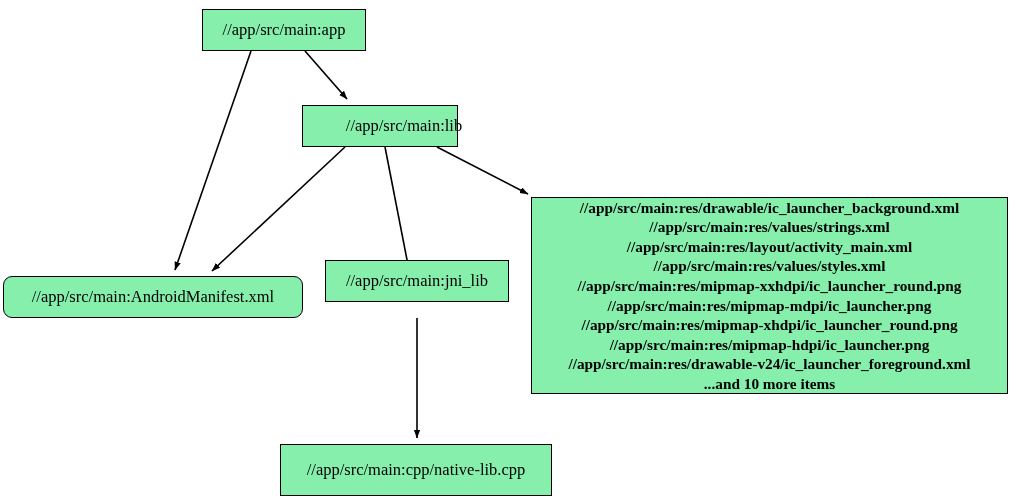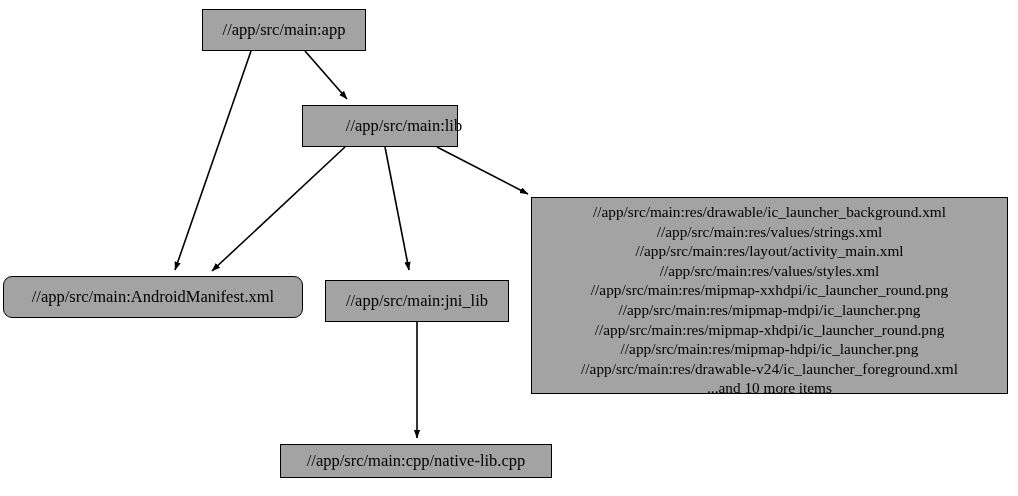--- a/index.html
+++ b/index.html
@@ -20,53 +20,54 @@
     left: 0;
     top: 0;
     width: 1018px;
     height: 496px;
     pointer-events: none;
   }
   .node {
     position: absolute;
     box-sizing: border-box;
     border: 1px solid #000000;
-    background: #a3a3a3;
+    background: #86efac;
     display: flex;
     align-items: center;
     justify-content: center;
     text-align: center;
     color: #000000;
     line-height: 1.0;
   }
   .node-label {
     display: block;
     white-space: pre;
     text-align: center;
     color: #000000;
   }
   .node-single .node-label {
     font-size: 16.5px;
   }
   .node-multiline {
-    align-items: flex-start;
+    align-items: center;
     padding: 4px 6px;
+    font-weight: bold;
   }
   .node-multiline .node-label {
     font-size: 15.3px;
     line-height: 19.6px;
   }
 
   
   #node-app        { left: 202px; top: 9px;   width: 164px; height: 42px; }
   #node-lib        { left: 302px; top: 105px; width: 156px; height: 42px; padding-left: 48px; }
   #node-manifest   { left: 3px;   top: 276px; width: 300px; height: 42px; border-radius: 9px; }
-  #node-jnilib     { left: 325px; top: 280px; width: 184px; height: 42px; }
+  #node-jnilib     { left: 325px; top: 260px; width: 184px; height: 42px; }
   #node-res        { left: 531px; top: 197px; width: 477px; height: 197px; }
-  #node-cpp        { left: 280px; top: 444px; width: 272px; height: 34px; }
+  #node-cpp        { left: 280px; top: 444px; width: 272px; height: 52px; }
 </style>
 </head>
 <body>
 
 <div id="graph-root">
 
   <svg id="edge-layer" viewBox="0 0 1018 496" width="1018" height="496" xmlns="http://www.w3.org/2000/svg">
     <defs>
       <marker id="arrowhead" markerWidth="9" markerHeight="9" refX="8.2" refY="3.2" orient="auto" markerUnits="userSpaceOnUse">
         <path d="M0,0 L8.6,3.2 L0,6.4 z" fill="#000000"></path>

